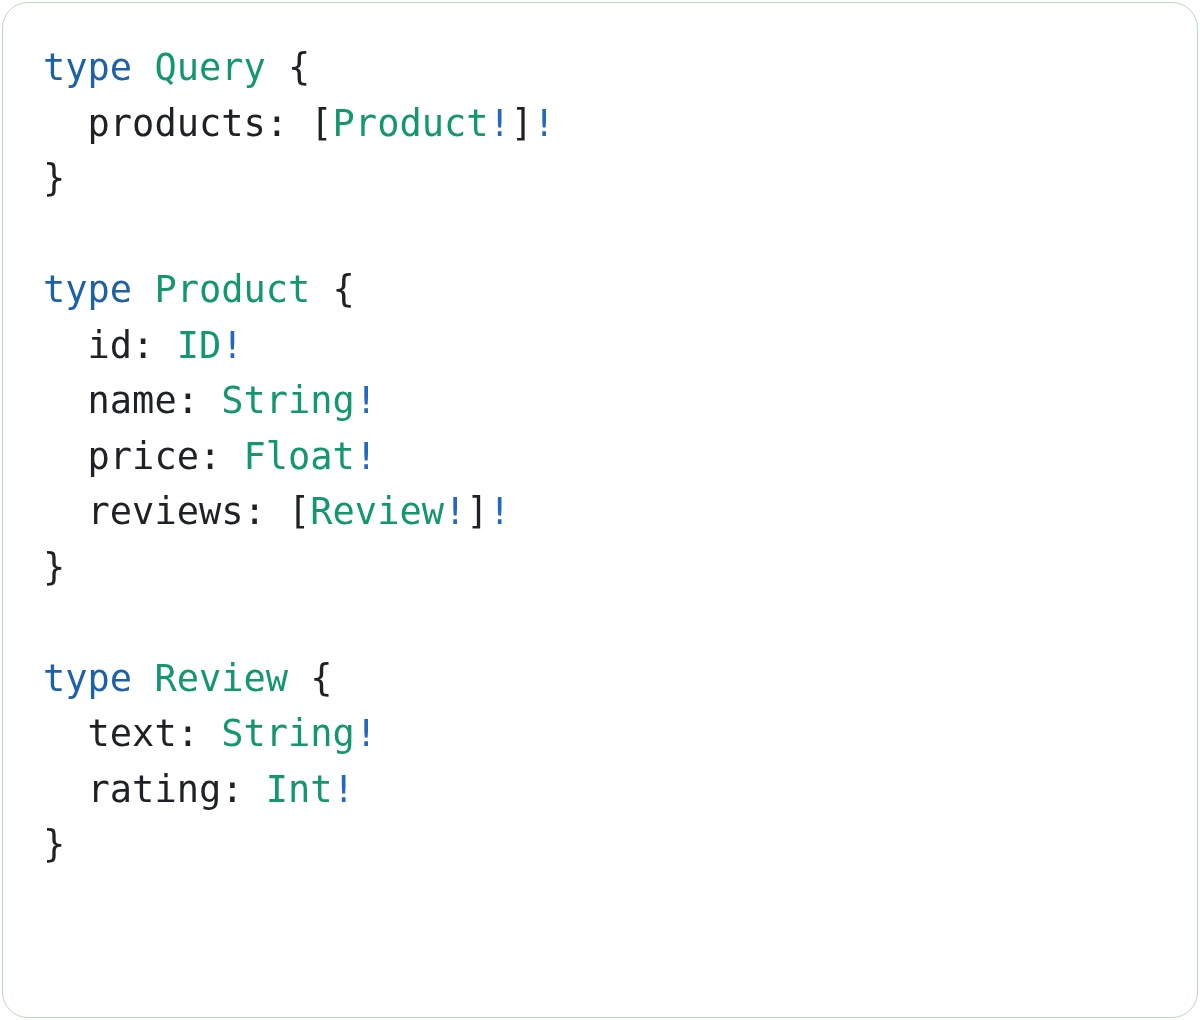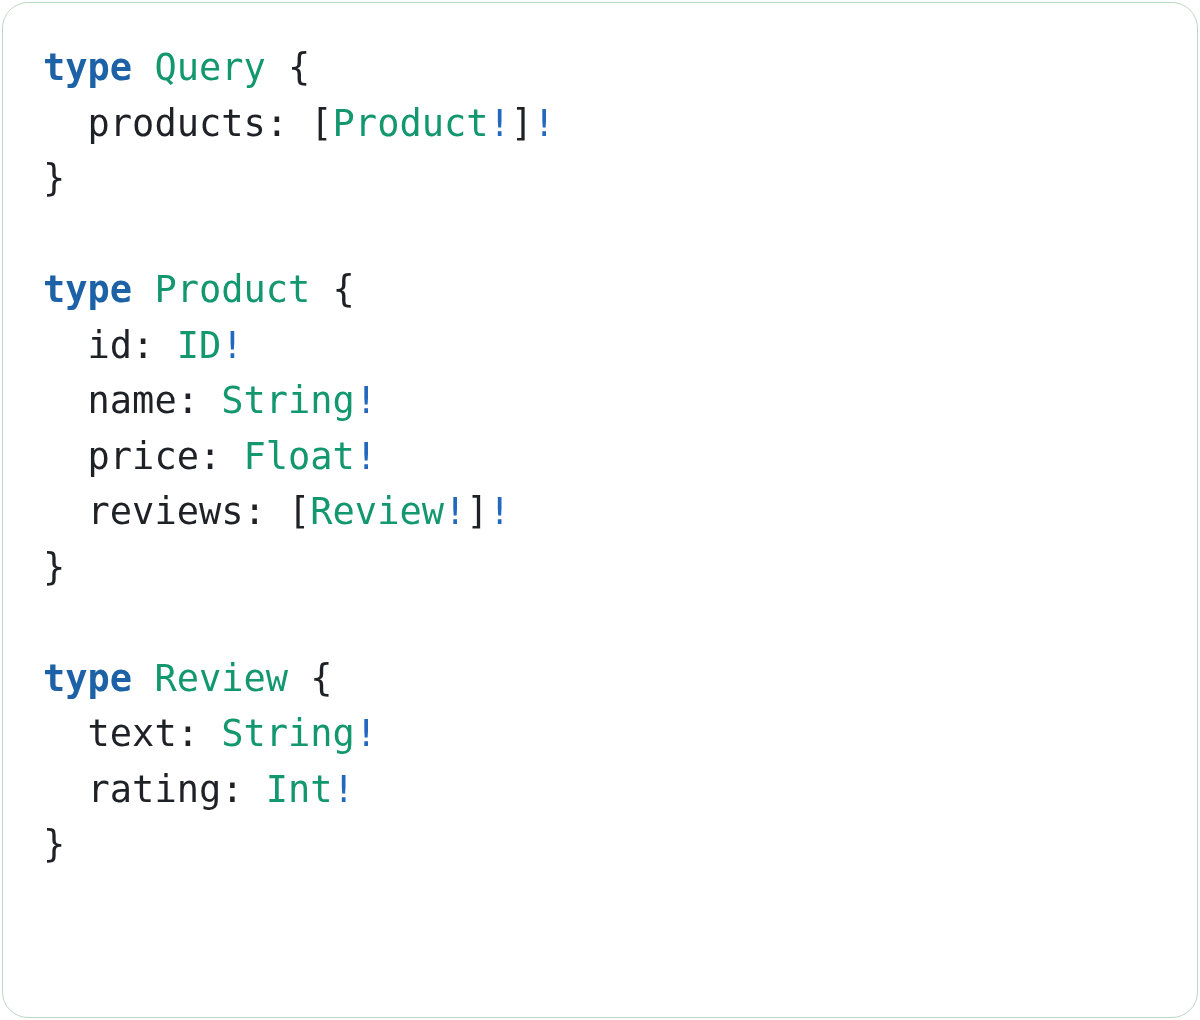--- a/index.html
+++ b/index.html
@@ -53,21 +53,21 @@
     padding:37px 40px 0 40px;
     font-family:"DejaVu Sans Mono","Liberation Mono",monospace;
     font-size:37px;
     font-weight:500;
     line-height:55.5px;
     color:var(--text);
     white-space:pre;
   }
   .code-line{min-height:55.5px;}
   .tok-pl{color:var(--text);}
-  .tok-kw{color:var(--kw);font-weight:bold;}
+  .tok-kw{color:var(--kw);}
   .tok-ty{color:var(--green);text-align:center;}
   .tok-bg{color:var(--bang);}
 </style>
 </head>
 <body>
 
 <div class="card">
   <div class="code" id="code-block"><div class="code-line"><span class="tok-kw">type</span><span class="tok-pl"> </span><span class="tok-ty">Query</span><span class="tok-pl"> {</span></div><div class="code-line"><span class="tok-pl">  products: [</span><span class="tok-ty">Product</span><span class="tok-bg">!</span><span class="tok-pl">]</span><span class="tok-bg">!</span></div><div class="code-line"><span class="tok-pl">}</span></div><div class="code-line"></div><div class="code-line"><span class="tok-kw">type</span><span class="tok-pl"> </span><span class="tok-ty">Product</span><span class="tok-pl"> {</span></div><div class="code-line"><span class="tok-pl">  id: </span><span class="tok-ty">ID</span><span class="tok-bg">!</span></div><div class="code-line"><span class="tok-pl">  name: </span><span class="tok-ty">String</span><span class="tok-bg">!</span></div><div class="code-line"><span class="tok-pl">  price: </span><span class="tok-ty">Float</span><span class="tok-bg">!</span></div><div class="code-line"><span class="tok-pl">  reviews: [</span><span class="tok-ty">Review</span><span class="tok-bg">!</span><span class="tok-pl">]</span><span class="tok-bg">!</span></div><div class="code-line"><span class="tok-pl">}</span></div><div class="code-line"></div><div class="code-line"><span class="tok-kw">type</span><span class="tok-pl"> </span><span class="tok-ty">Review</span><span class="tok-pl"> {</span></div><div class="code-line"><span class="tok-pl">  text: </span><span class="tok-ty">String</span><span class="tok-bg">!</span></div><div class="code-line"><span class="tok-pl">  rating: </span><span class="tok-ty">Int</span><span class="tok-bg">!</span></div><div class="code-line"><span class="tok-pl">}</span></div></div>
 </div>
 

